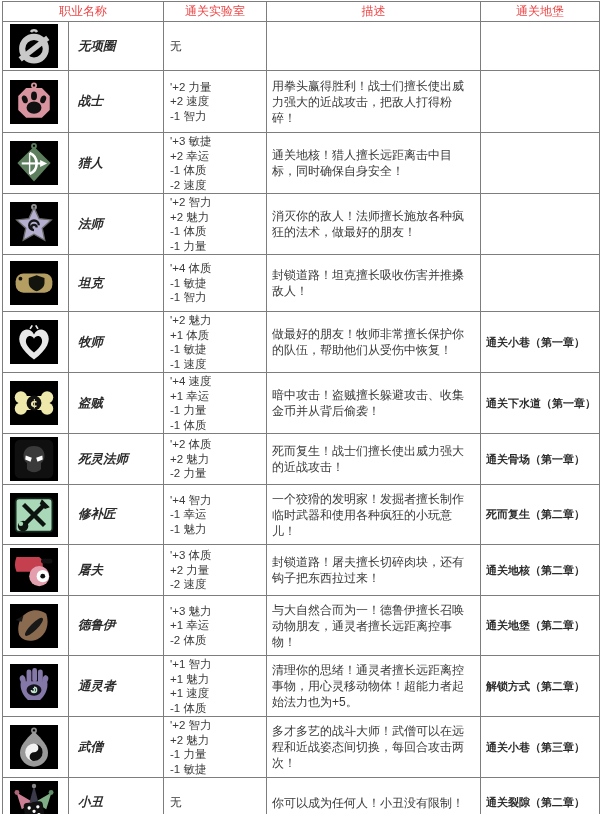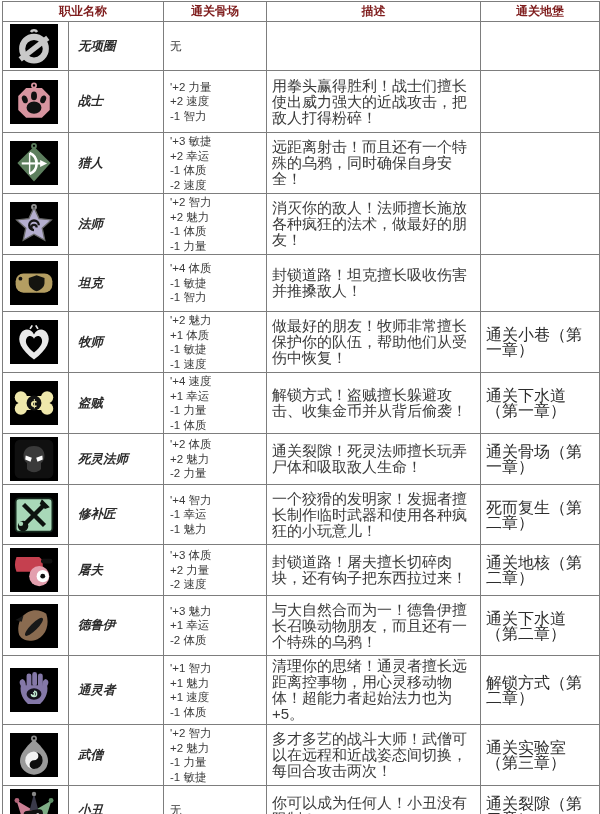--- a/index.html
+++ b/index.html
@@ -1,45 +1,45 @@
 <!DOCTYPE html>
 <html><head>
 <meta charset="utf-8">
 <style>
   * { box-sizing: border-box; }
   html,body { margin:0; padding:0; background:#fff; }
   body { font-family:"Liberation Sans", sans-serif; color:#3a3a3a; }
   .page { width:600px; height:814px; overflow:hidden; padding:1px 0 0 2px; background:#fff; }
   table.class-table { border-collapse:collapse; width:597px; table-layout:fixed; background:#fff; }
   th, td { border:1px solid #7d7d7d; padding:1px 3px; vertical-align:middle; overflow:hidden; }
-  thead th { font-weight:bold; font-size:12px; height:20px; text-align:center; padding:1px; color:#7f1d1d; }
+  thead th { font-weight:normal; font-size:12px; height:20px; text-align:center; padding:1px; color:#ef4444; }
   td.icon-cell { padding:2px 2px 2px 7px; }
   .icon-box { width:48px; height:44px; background:#000; display:flex; align-items:center; justify-content:center; }
   .icon-box svg { width:44px; height:42px; display:block; }
   td.name-cell { font-weight:bold; font-style:italic; font-size:12.5px; padding-left:9px; color:#2d2d2d; }
   td.attr-cell { font-size:11.5px; line-height:14.5px; padding-left:6px; white-space:nowrap; }
-  td.desc-cell { font-size:15px; line-height:16px; padding:2px 5px; }
-  td.unlock-cell { font-weight:normal; font-size:16px; line-height:15px; padding-left:5px; color:#2d2d2d; }
+  td.desc-cell { font-size:12px; line-height:16px; padding:2px 5px; }
+  td.unlock-cell { font-weight:bold; font-size:11px; line-height:15px; padding-left:5px; color:#2d2d2d; }
 </style>
 </head>
 <body>
 
 <div class="page">
   <table class="class-table">
     <colgroup>
       <col style="width:66px">
         <col style="width:95px">
         <col style="width:103px">
         <col style="width:214px">
         <col style="width:119px">
     </colgroup>
     <thead>
       <tr>
         <th colspan="2">职业名称</th>
-        <th>通关骨场</th>
+        <th>通关实验室</th>
         <th>描述</th>
         <th>通关地堡</th>
       </tr>
     </thead>
     <tbody id="rows">
         <tr style="height: 45px;">
     <td class="icon-cell">
       <div class="icon-box">
               <svg viewBox="0 0 48 48">
                 <path d="M20.5 8 a4 4 0 0 1 7 0" fill="none" stroke="#c9c9c9" stroke-width="3"></path>
@@ -79,21 +79,21 @@
                 <polygon points="24,5 43,24 24,45 5,24" fill="#5d7f5e"></polygon>
                 <path d="M19 12.5 a13 13 0 0 1 0 24" fill="none" stroke="#fff" stroke-width="3"></path>
                 <line x1="19" y1="12.5" x2="19" y2="36.5" stroke="#fff" stroke-width="1.6"></line>
                 <line x1="10" y1="24.5" x2="32" y2="24.5" stroke="#fff" stroke-width="2.4"></line>
                 <polygon points="39,24.5 31,20.5 31,28.5" fill="#fff"></polygon>
               </svg>
             </div>
     </td>
     <td class="name-cell">猎人</td>
     <td class="attr-cell">'+3 敏捷<br>+2 幸运<br>-1 体质<br>-2 速度</td>
-    <td class="desc-cell">远距离射击！而且还有一个特殊的乌鸦，同时确保自身安全！</td>
+    <td class="desc-cell">通关地核！猎人擅长远距离击中目标，同时确保自身安全！</td>
     <td class="unlock-cell"></td>
   </tr>
         <tr style="height: 59px;">
     <td class="icon-cell">
       <div class="icon-box">
               <svg viewBox="0 0 48 48">
                 <circle cx="24" cy="4.5" r="2.3" fill="none" stroke="#999" stroke-width="2"></circle>
                 <polygon points="24,5 29.8,17.8 43.8,19.3 33.4,28.8 36.3,42.6 24,35.6 11.7,42.6 14.6,28.8 4.2,19.3 18.2,17.8" fill="#b4aecf" stroke="#6a6a6a" stroke-width="1.5"></polygon>
                 <path d="M29.5 25.5 a5.5 5.5 0 1 0 -5.5 5.5 a3 3 0 1 1 3 -3" fill="none" stroke="#161616" stroke-width="2.6"></path>
               </svg>
@@ -143,37 +143,37 @@
                 <circle cx="39" cy="17.5" r="7" fill="#efe8ab"></circle>
                 <circle cx="39" cy="30.5" r="7" fill="#efe8ab"></circle>
                 <rect x="8" y="16" width="32" height="16" fill="#efe8ab"></rect>
                 <circle cx="24" cy="24" r="8.5" fill="#111"></circle>
                 <text x="24" y="28.5" font-size="13" fill="#efe8ab" text-anchor="middle" font-family="DejaVu Sans, sans-serif" font-weight="bold">¢</text>
               </svg>
             </div>
     </td>
     <td class="name-cell">盗贼</td>
     <td class="attr-cell">'+4 速度<br>+1 幸运<br>-1 力量<br>-1 体质</td>
-    <td class="desc-cell">解锁方式！盗贼擅长躲避攻击、收集金币并从背后偷袭！</td>
+    <td class="desc-cell">暗中攻击！盗贼擅长躲避攻击、收集金币并从背后偷袭！</td>
     <td class="unlock-cell">通关下水道（第一章）</td>
   </tr>
         <tr style="height: 51px;">
     <td class="icon-cell">
       <div class="icon-box">
               <svg viewBox="0 0 48 48">
                 <rect x="2" y="2" width="44" height="44" rx="6" fill="#101010"></rect>
                 <path d="M24 9 c-8.5 0 -12 5.5 -12 11.5 c0 4 1.8 6.5 4 8 l0 7 c2 2.5 4.5 3.5 8 3.5 c3.5 0 6 -1 8 -3.5 l0 -7 c2.2 -1.5 4 -4 4 -8 C36 14.5 32.5 9 24 9 Z" fill="#3a3a3a"></path>
                 <polygon points="14.5,20 21.5,22.5 20,27 14,24.5" fill="#fff"></polygon>
                 <polygon points="33.5,20 26.5,22.5 28,27 34,24.5" fill="#fff"></polygon>
               </svg>
             </div>
     </td>
     <td class="name-cell">死灵法师</td>
     <td class="attr-cell">'+2 体质<br>+2 魅力<br>-2 力量</td>
-    <td class="desc-cell">通关裂隙！死灵法师擅长玩弄尸体和吸取敌人生命！</td>
+    <td class="desc-cell">死而复生！战士们擅长使出威力强大的近战攻击！</td>
     <td class="unlock-cell">通关骨场（第一章）</td>
   </tr>
         <tr style="height: 60px;">
     <td class="icon-cell">
       <div class="icon-box">
               <svg viewBox="0 0 48 48">
                 <rect x="3" y="5" width="42" height="38" rx="4" fill="#a8d8b8" stroke="#15281d" stroke-width="2"></rect>
                 <line x1="12" y1="36" x2="36" y2="12" stroke="#0d130f" stroke-width="5"></line>
                 <line x1="12" y1="12" x2="36" y2="36" stroke="#0d130f" stroke-width="5"></line>
                 <path d="M33 6 l9 9 -5.5 2 -6 -6 z" fill="#0d130f"></path>
@@ -209,22 +209,22 @@
       <div class="icon-box">
               <svg viewBox="0 0 48 48">
                 <path d="M10 14 C18 4 30 4 38 10 C42 22 38 34 28 39 C18 43 10 40 7 34 C5 28 6 20 10 14 Z" fill="#8a6b50"></path>
                 <polygon points="3,17 12,12 10,19" fill="#181818"></polygon>
                 <ellipse cx="24" cy="25" rx="14" ry="4" fill="#181818" transform="rotate(-45 24 25)"></ellipse>
               </svg>
             </div>
     </td>
     <td class="name-cell">德鲁伊</td>
     <td class="attr-cell">'+3 魅力<br>+1 幸运<br>-2 体质</td>
-    <td class="desc-cell">与大自然合而为一！德鲁伊擅长召唤动物朋友，而且还有一个特殊的乌鸦！</td>
-    <td class="unlock-cell">通关下水道（第二章）</td>
+    <td class="desc-cell">与大自然合而为一！德鲁伊擅长召唤动物朋友，通灵者擅长远距离控事物！</td>
+    <td class="unlock-cell">通关地堡（第二章）</td>
   </tr>
         <tr style="height: 58px;">
     <td class="icon-cell">
       <div class="icon-box">
               <svg viewBox="0 0 48 48">
                 <rect x="15.5" y="5" width="5.5" height="16" rx="2.7" fill="#8478a8"></rect>
                 <rect x="22" y="3.5" width="5.5" height="16" rx="2.7" fill="#8478a8"></rect>
                 <rect x="28.5" y="5" width="5.5" height="16" rx="2.7" fill="#8478a8"></rect>
                 <path d="M9.5 20 q-4.5 -6 1 -8.5 q4.5 1 4 8.5 z" fill="#8478a8"></path>
                 <path d="M38.5 20 q4.5 -6 -1 -8.5 q-4.5 1 -4 8.5 z" fill="#8478a8"></path>
@@ -248,21 +248,21 @@
                 <circle cx="24" cy="30" r="10" fill="#f2f2f2"></circle>
                 <path d="M24 20 a10 10 0 0 1 0 20 a5 5 0 0 1 0 -10 a5 5 0 0 0 0 -10 z" fill="#0f0f0f"></path>
                 <circle cx="24" cy="25" r="1.8" fill="#f2f2f2"></circle>
                 <circle cx="24" cy="35" r="1.8" fill="#0f0f0f"></circle>
               </svg>
             </div>
     </td>
     <td class="name-cell">武僧</td>
     <td class="attr-cell">'+2 智力<br>+2 魅力<br>-1 力量<br>-1 敏捷</td>
     <td class="desc-cell">多才多艺的战斗大师！武僧可以在远程和近战姿态间切换，每回合攻击两次！</td>
-    <td class="unlock-cell">通关实验室（第三章）</td>
+    <td class="unlock-cell">通关小巷（第三章）</td>
   </tr>
         <tr style="height: 50px;">
     <td class="icon-cell">
       <div class="icon-box">
               <svg viewBox="0 0 48 48">
                 <polygon points="23,23 4,12 10,31" fill="#cc7f94"></polygon>
                 <circle cx="4.5" cy="12" r="2.8" fill="#b06377"></circle>
                 <polygon points="25,23 44,12 38,31" fill="#7fae86"></polygon>
                 <circle cx="43.5" cy="12" r="2.8" fill="#5f8f68"></circle>
                 <polygon points="24,4 19,23 29,23" fill="#3a3a4a"></polygon>

